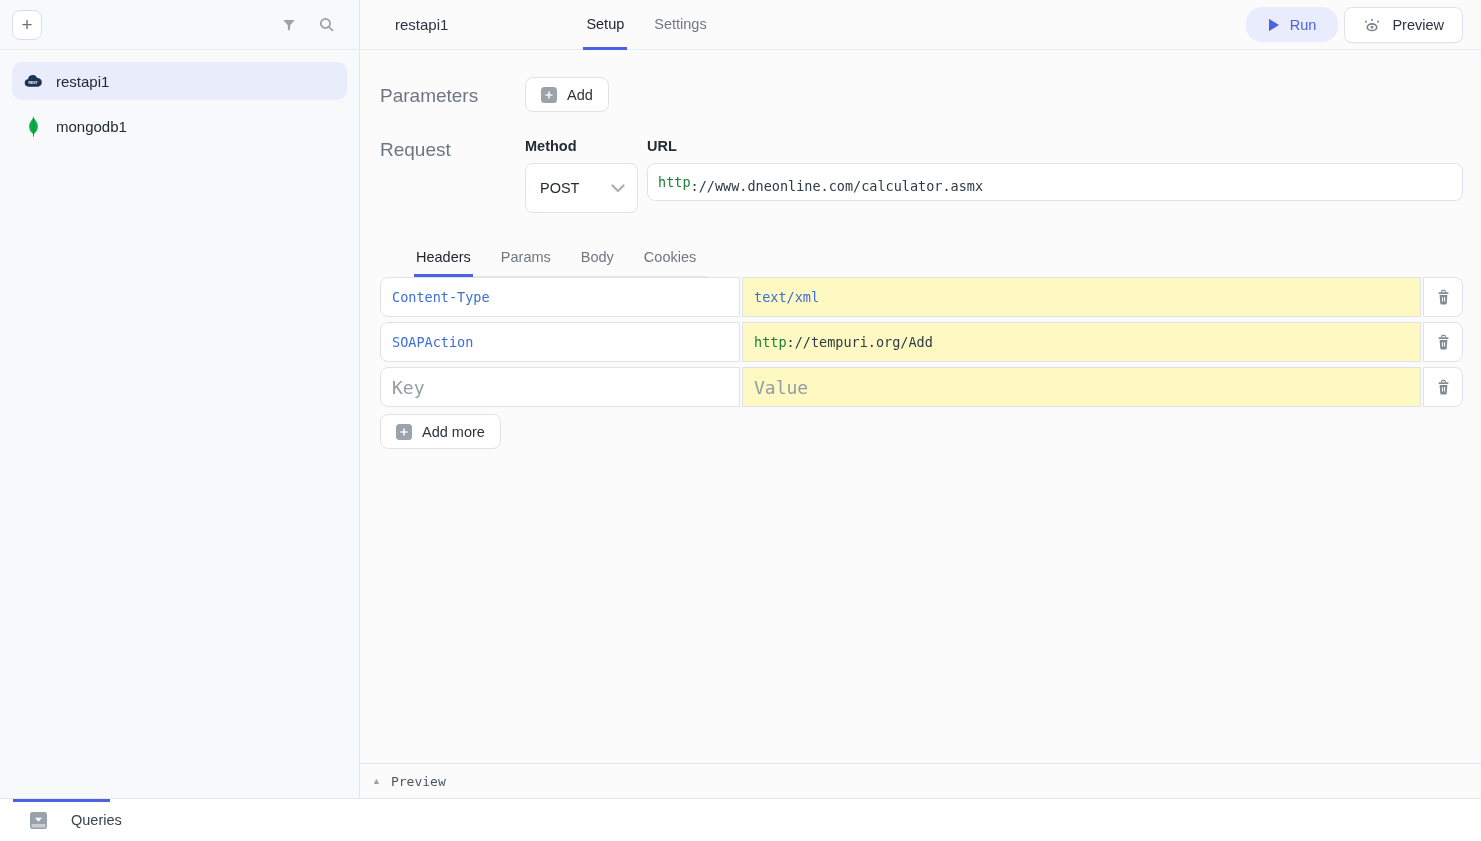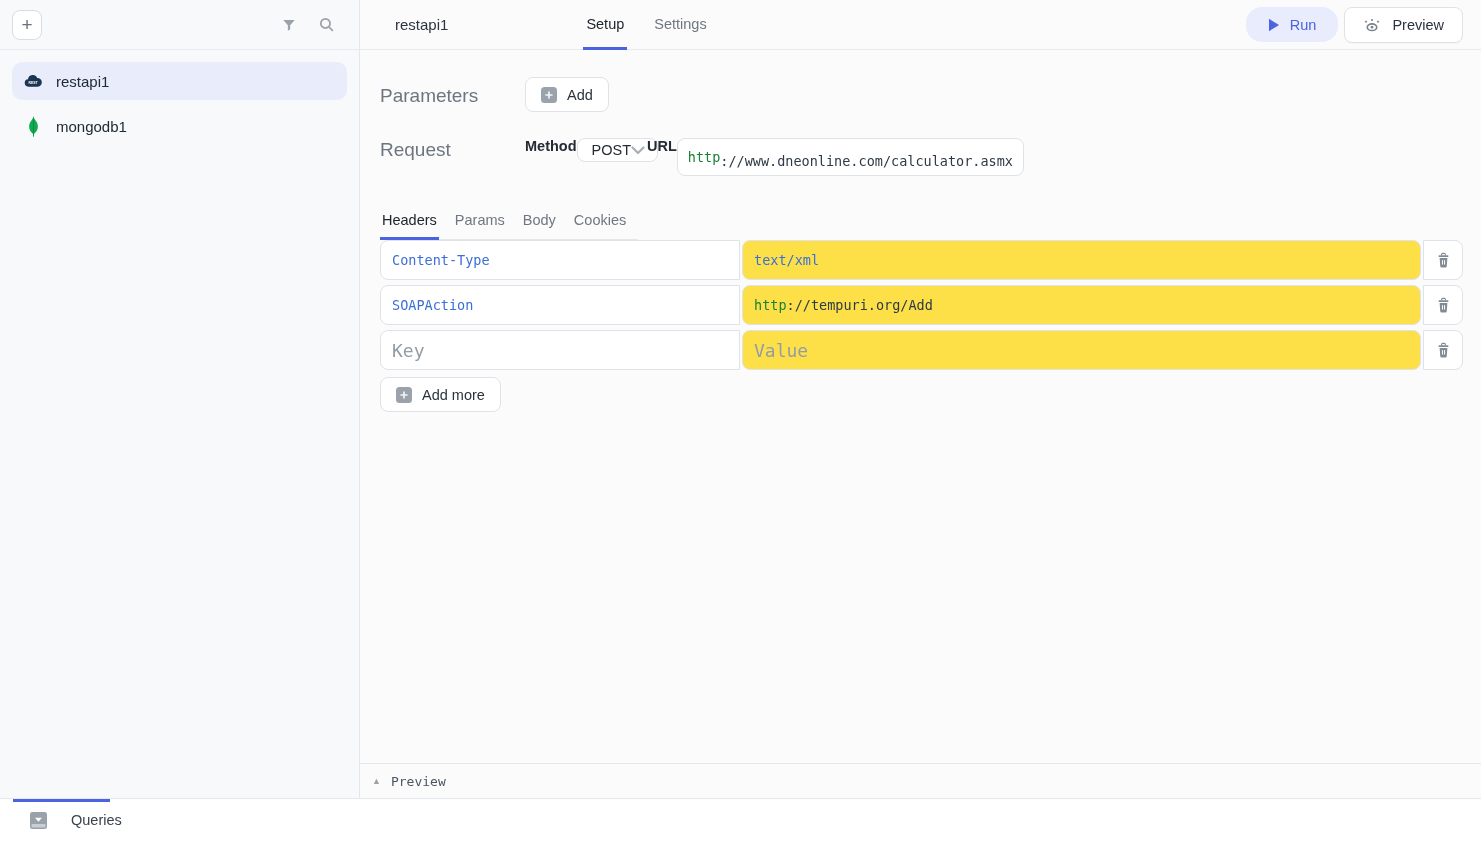--- a/index.html
+++ b/index.html
@@ -27,36 +27,36 @@
   .htab.active { color:#20262E; font-weight:500; border-bottom-color:#4B62E1; }
   .header-actions { margin-left:auto; display:flex; align-items:center; gap:6px; margin-right:18px; }
   .run-btn { height:35px; padding:0 22px; border:none; border-radius:16px; background:#E8ECFC; color:#4B62E1; font-size:14.5px; font-weight:500; display:flex; align-items:center; gap:10px; cursor:pointer; font-family:inherit; }
   .preview-btn { height:36px; padding:0 18px; border:1px solid #DFE3E8; border-radius:8px; background:#FFFFFF; color:#2B3440; font-size:14.5px; font-weight:500; display:flex; align-items:center; gap:11px; cursor:pointer; font-family:inherit; box-shadow:0 1px 1px rgba(0,0,0,0.03); }
 
   .content { flex:1; min-height:0; padding:27px 18px 0 20px; }
   .form-row { display:flex; align-items:flex-start; }
   .form-label { width:145px; flex:0 0 145px; font-size:19px; color:#6D7680; padding-top:8px; }
   .chip-btn { height:35px; padding:0 15px; border:1px solid #DFE3E8; border-radius:8px; background:#FFFFFF; color:#2B333C; font-size:14.5px; font-weight:500; display:flex; align-items:center; gap:10px; cursor:pointer; font-family:inherit; }
   .request-row { margin-top:26px; }
-  .field-col { display:flex; flex-direction:row; }
+  .field-col { display:flex; flex-direction:column; }
   .field-label { font-size:14.5px; font-weight:700; color:#242B33; margin-bottom:9px; }
   .method-col { width:113px; flex:0 0 113px; margin-right:9px; }
   .url-col { flex:1; }
-  .select-box { height:24px; border:1px solid #DFE3E8; border-radius:8px; background:#FFFFFF; display:flex; align-items:center; padding:0 12px 0 14px; cursor:pointer; font-size:14.5px; color:#242B33; justify-content:space-between; }
+  .select-box { height:50px; border:1px solid #DFE3E8; border-radius:8px; background:#FFFFFF; display:flex; align-items:center; padding:0 12px 0 14px; cursor:pointer; font-size:14.5px; color:#242B33; justify-content:space-between; }
   .mono { font-family:"DejaVu Sans Mono", monospace; }
   .text-input { height:38px; border:1px solid #DFE3E8; border-radius:8px; background:#FFFFFF; display:flex; align-items:center; padding:0 10px; font-size:13.5px; overflow:hidden; white-space:nowrap; }
 
-  .sub-tabs { display:inline-flex; gap:14px; margin-top:36px; border-bottom:1px solid #E4E7EA; padding-right:10px; }
+  .sub-tabs { display:inline-flex; gap:26px; margin-top:36px; border-bottom:1px solid #E4E7EA; padding-right:10px;margin-left:34px; }
   .stab { font-size:14.5px; color:#6F7780; padding:0 2px 9px 2px; border-bottom:3px solid transparent; margin-bottom:-1px; cursor:pointer; }
   .stab.active { color:#20262E; font-weight:500; border-bottom-color:#4B62E1; }
 
   .kv-table { }
   .kv-row { display:flex; height:40px; margin-bottom:5px; }
   .kv-key { width:360px; flex:0 0 360px; border:1px solid #DFE3E8; border-radius:8px 0 0 8px; background:#FFFFFF; display:flex; align-items:center; padding:0 11px; font-size:13.5px; }
-  .kv-val { flex:1; border:1px solid #DFE3E8; border-radius:8px; background:#fde047; display:flex; align-items:center; padding:0 11px; font-size:13.5px; margin-left:2px; min-width:0; overflow:hidden; white-space:nowrap; }
+  .kv-val { flex:1; border:1px solid #DFE3E8; border-radius:0; background:#fef9c3; display:flex; align-items:center; padding:0 11px; font-size:13.5px; margin-left:2px; min-width:0; overflow:hidden; white-space:nowrap; }
   .kv-del { width:40px; flex:0 0 40px; border:1px solid #DFE3E8; border-radius:0 8px 8px 0; background:#FFFFFF; display:flex; align-items:center; justify-content:center; margin-left:2px; cursor:pointer; }
   input.cell-input { border:none; outline:none; width:100%; height:100%; background:transparent; font-family:"DejaVu Sans Mono", monospace; font-size:18px; color:#2E3A45; }
   input.cell-input::placeholder { color:#949CA4; }
   .add-more-wrap { margin-top:7px; }
 
   .preview-bar { height:35px; flex:0 0 35px; border-top:1px solid #E3E6EA; display:flex; align-items:center; padding-left:12px; gap:10px; background:#FBFBFC; cursor:pointer; }
   .preview-bar .tri { color:#9AA2AB; font-size:9px; }
   .preview-bar .lbl { font-family:"DejaVu Sans Mono", monospace; font-size:13px; color:#4A5560; }
 
   

